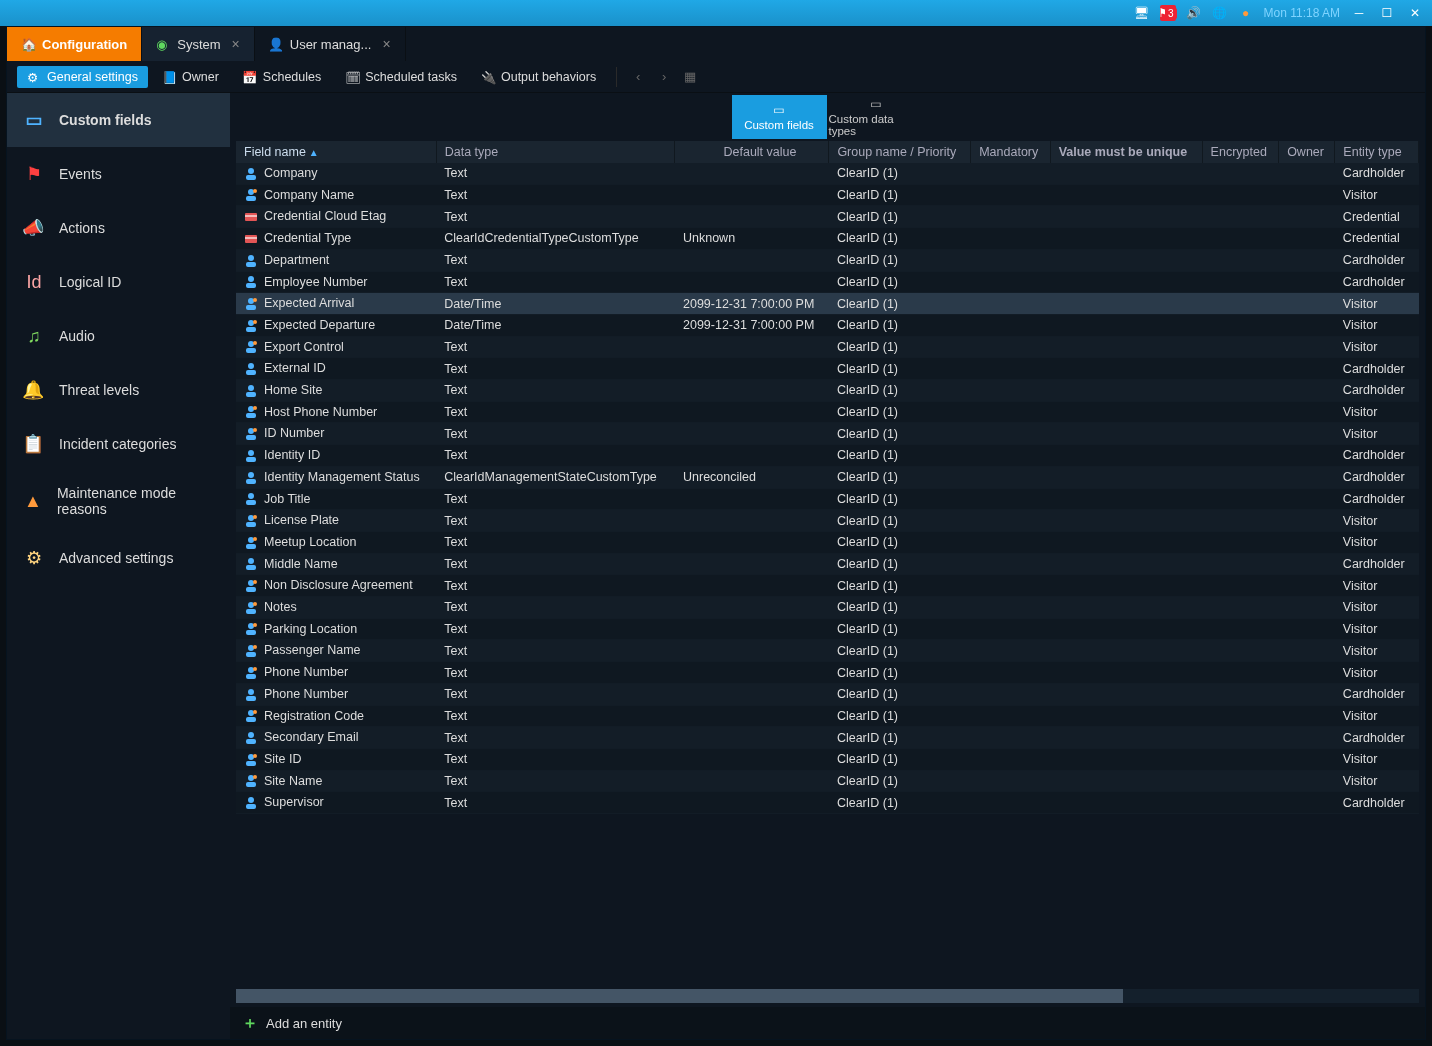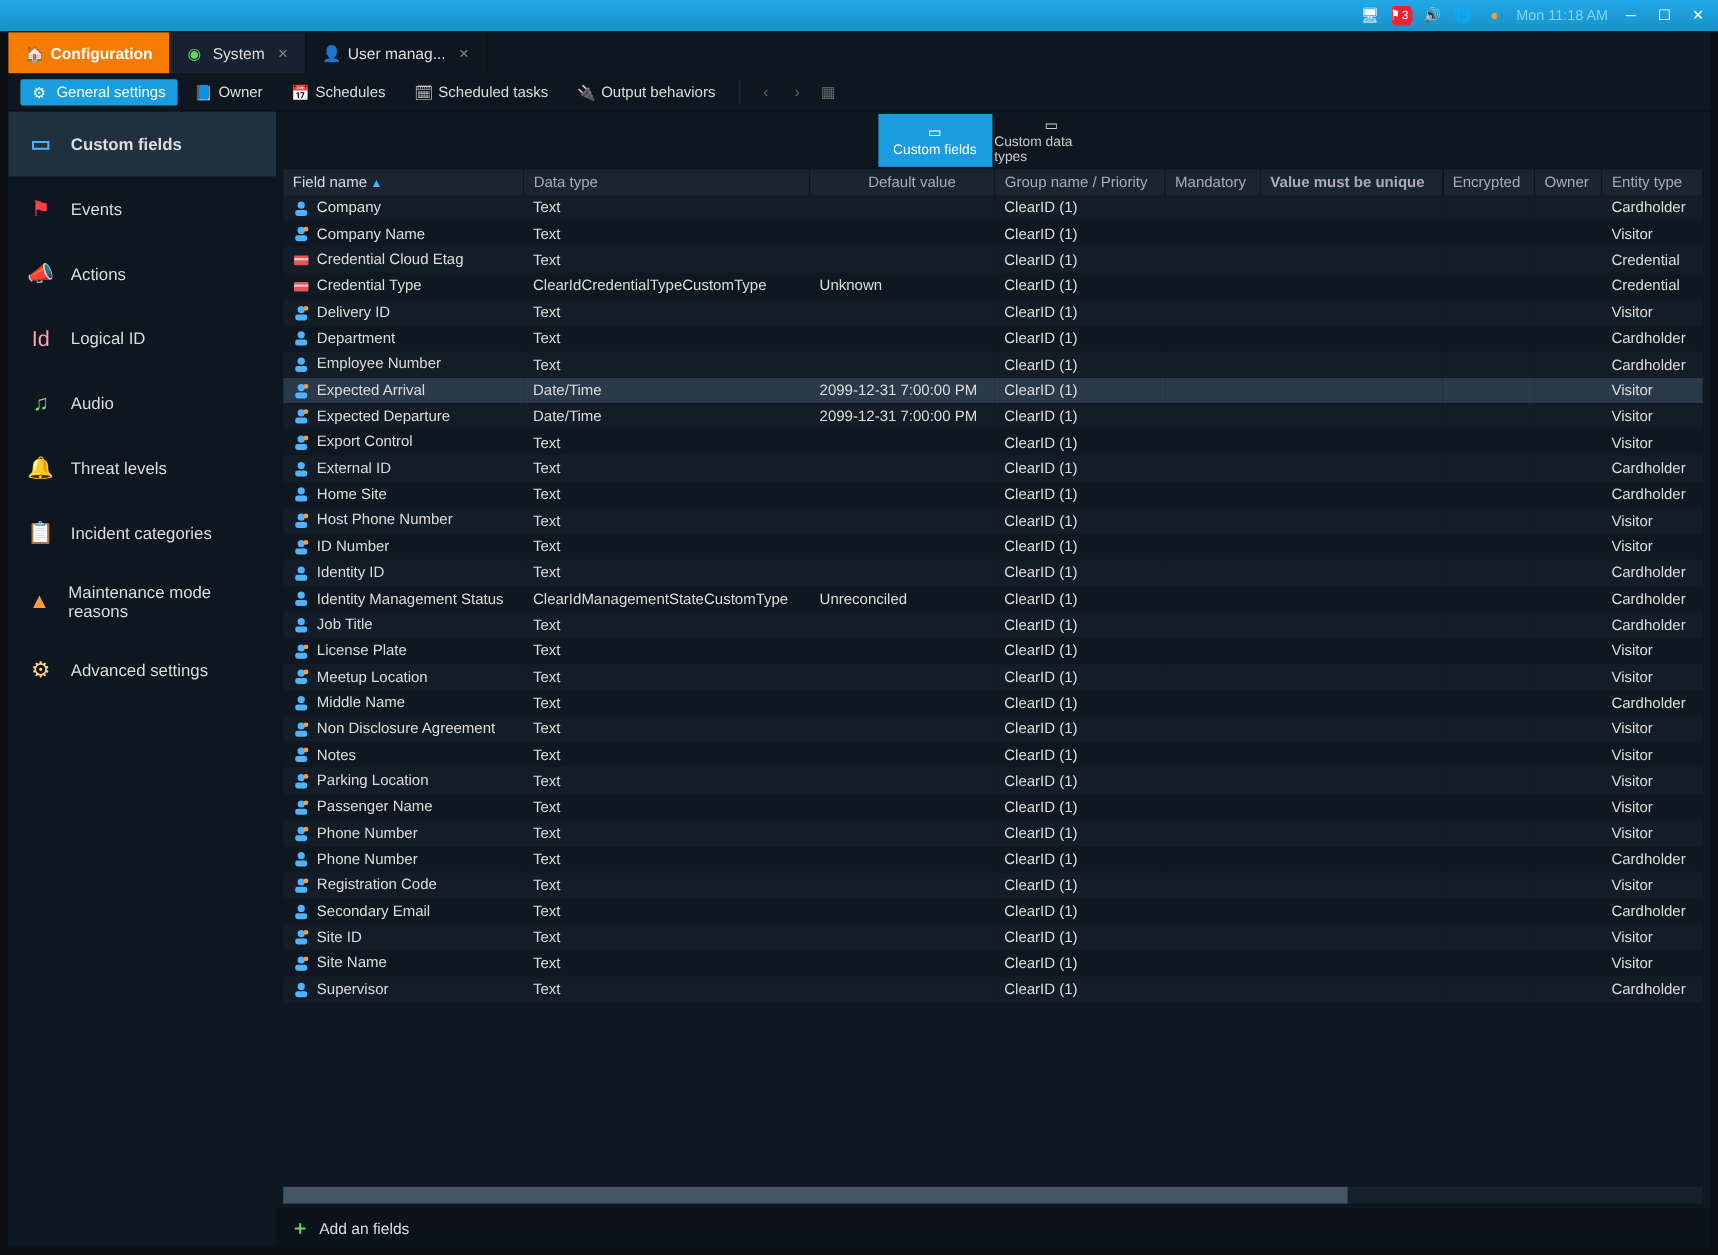--- a/index.html
+++ b/index.html
@@ -261,35 +261,20 @@
                 <td></td>
                 <td></td>
                 <td></td>
                 <td></td>
                 <td>Credential</td>
               </tr>
               <tr>
                 <td><span class="rowicon"><svg width="14" height="14">
                       <circle cx="7" cy="4" r="3" fill="#4fb3ff"></circle>
                       <rect x="2" y="8" width="10" height="5" rx="2" fill="#4fb3ff"></rect>
-                      <circle cx="11" cy="3" r="2" fill="#ff9a3c"></circle>
-                    </svg></span>Delivery ID</td>
-                <td>Text</td>
-                <td></td>
-                <td>ClearID (1)</td>
-                <td></td>
-                <td></td>
-                <td></td>
-                <td></td>
-                <td>Visitor</td>
-              </tr>
-              <tr>
-                <td><span class="rowicon"><svg width="14" height="14">
-                      <circle cx="7" cy="4" r="3" fill="#4fb3ff"></circle>
-                      <rect x="2" y="8" width="10" height="5" rx="2" fill="#4fb3ff"></rect>
                     </svg></span>Department</td>
                 <td>Text</td>
                 <td></td>
                 <td>ClearID (1)</td>
                 <td></td>
                 <td></td>
                 <td></td>
                 <td></td>
                 <td>Cardholder</td>
               </tr>
@@ -669,17 +654,17 @@
       <div class="actbar">
         <div class="actgrp">
           <div class="actbtn plus">＋</div>
           <div class="actbtn del">✕</div>
           <div class="actbtn edit">✎</div>
         </div>
       </div>
 
       <div class="footer">
         <span class="fplus">＋</span>
-        <span>Add an fields</span>
+        <span>Add an entity</span>
       </div>
     </div>
   </div>
 </div>
 
 </body></html>

